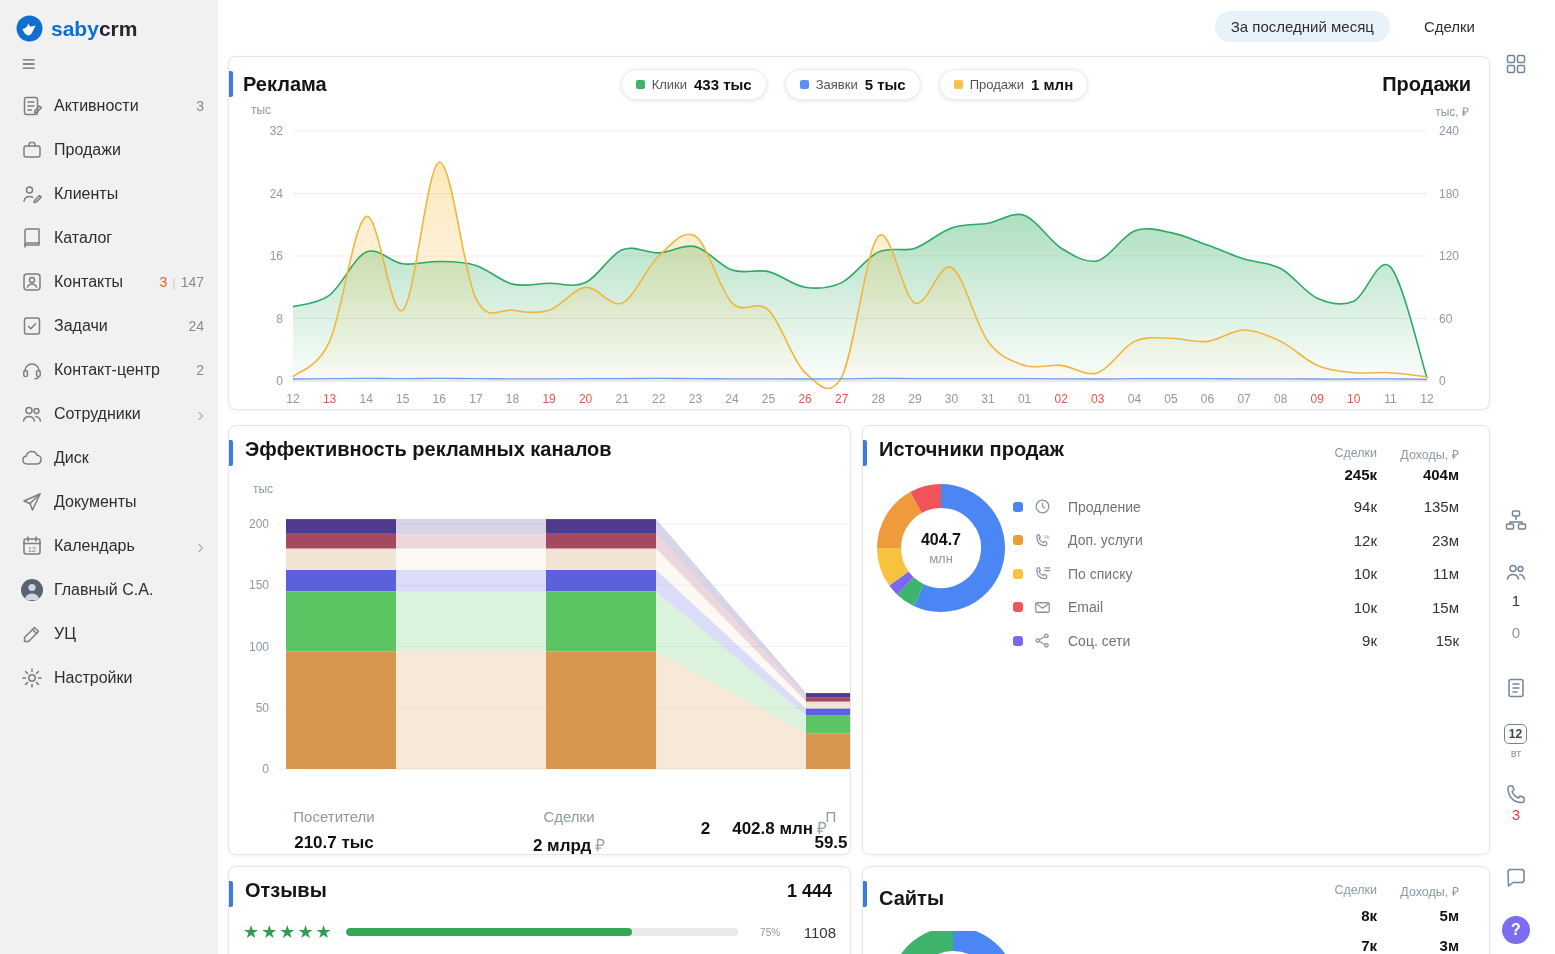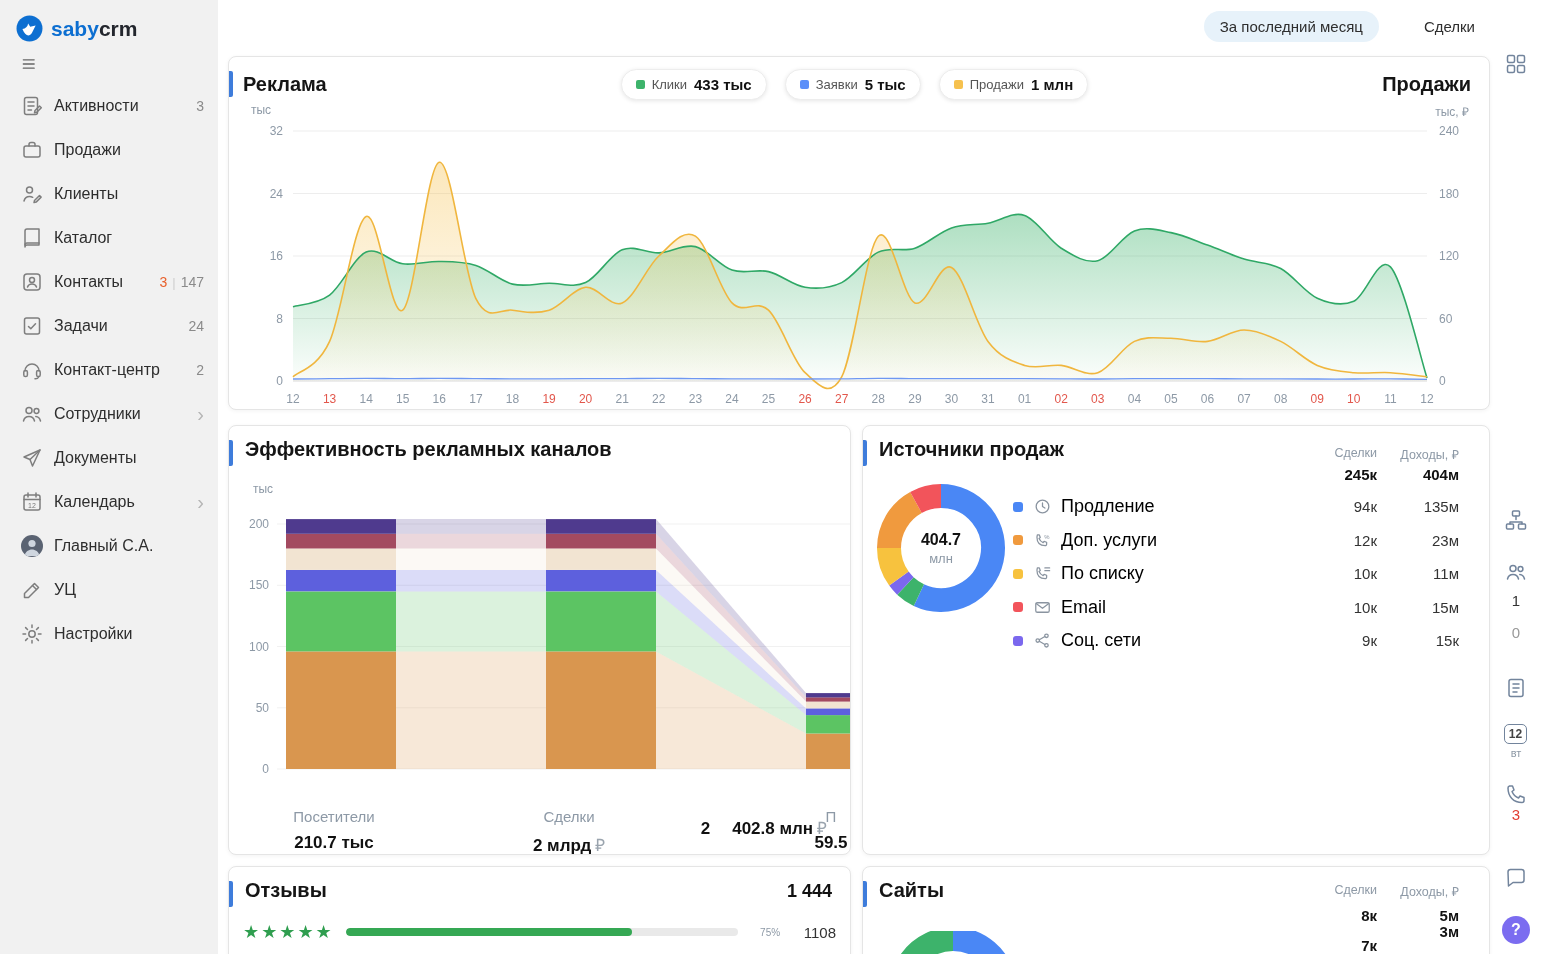--- a/index.html
+++ b/index.html
@@ -21,21 +21,21 @@
   .sright{display:flex;align-items:center}
   .badge{color:#8a8a8a;font-size:14px}
   .accent-badge{color:#e8602c;font-size:14px}
   .bdiv{color:#cfcfcf;margin:0 5px;font-size:13px}
   .chev{color:#b5b5b5;font-size:20px;line-height:1}
   .icon{display:inline-flex;width:24px;height:24px;flex-shrink:0}
   .icon svg{width:100%;height:100%;stroke:#7e7e7e;fill:none;stroke-width:1.5;stroke-linecap:round;stroke-linejoin:round}
 
   
   .main{flex:1;min-width:0;position:relative;background:#fff;overflow:hidden}
-  .topbar{position:absolute;top:0;left:0;right:0;height:52px;display:flex;justify-content:flex-end;align-items:center;gap:39px;padding-right:16px}
+  .topbar{position:absolute;top:0;left:0;right:0;height:52px;display:flex;justify-content:flex-end;align-items:center;gap:28px;padding-right:16px}
   .pill{background:#e7f2fa;border:none;border-radius:16px;padding:7px 16px;font-size:15px;color:#2e2e2e;cursor:pointer;font-family:inherit}
   .flat{background:none;border:none;font-size:15px;color:#2e2e2e;cursor:pointer;font-family:inherit}
 
   .card{position:absolute;background:#fff;border:1px solid #e5e5e5;border-radius:8px;box-shadow:0 1px 4px rgba(0,0,0,.05);overflow:hidden}
   .card.ads{left:10px;top:56px;width:1262px;height:354px}
   .card.funnel{left:10px;top:425px;width:623px;height:430px}
   .card.sources{left:644px;top:425px;width:628px;height:430px}
   .card.reviews{left:10px;top:866px;width:623px;height:160px}
   .card.sites{left:644px;top:866px;width:628px;height:160px}
   .accent{position:absolute;left:0;top:14px;width:4px;height:26px;background:#3e7cdb;border-radius:0 2px 2px 0}
@@ -75,36 +75,36 @@
   .coltotal{top:40px;font-size:15px;font-weight:bold;color:#111}
   #sources-donut{position:absolute;left:0;top:44px;width:156px;height:156px}
   .donut-center{position:absolute;left:0;top:0;width:156px;height:156px;display:flex;flex-direction:column;align-items:center;justify-content:center;pointer-events:none}
   .dc-val{font-size:16px;font-weight:bold;color:#111}
   .dc-unit{font-size:13px;color:#8d99a6;margin-top:2px}
   #sources-rows{position:absolute;left:150px;top:64px;right:30px}
   .srow{display:flex;align-items:center;height:33.5px}
   .sdot{width:10px;height:10px;border-radius:3px;flex-shrink:0}
   .srow .icon{width:19px;height:19px;margin-left:10px}
   .srow .icon svg{stroke:#8a94a0;stroke-width:1.6}
-  .srow-label{margin-left:9px;font-size:18px;color:#000000;flex:1;white-space:nowrap}
+  .srow-label{margin-left:16px;font-size:14px;color:#737373;flex:1;white-space:nowrap}
   .srow-deals{width:60px;text-align:right;font-size:15px;color:#333}
   .srow-income{width:60px;margin-left:22px;text-align:right;font-size:15px;color:#333}
 
   
   .reviews .card-title{position:absolute;left:16px;top:12px}
   .rev-total{position:absolute;top:14px;right:18px;font-size:18px;font-weight:bold;color:#111}
   #reviews-rows{position:absolute;top:54px;left:14px;right:14px;display:flex;align-items:center}
   .stars{color:#2f9e4f;font-size:18px;letter-spacing:2px;width:104px;white-space:nowrap}
   .rbar{position:relative;width:395px;height:8px;border-radius:4px;background:#e9e9e9;overflow:hidden;display:inline-block}
   .rfill{position:absolute;left:0;top:0;bottom:0;background:#35a854;border-radius:4px;display:block}
   .rpct{margin-left:22px;width:44px;font-size:10px;color:#8d99a6}
   .rcount{margin-left:auto;font-size:15px;color:#333}
 
   
-  .sites .card-title{position:absolute;left:16px;top:12px}
+  .sites .card-title{position:absolute;left:16px;top:20px}
   #sites-donut{position:absolute;left:10px;top:64px;width:160px;height:160px}
   .site-row{font-size:15px;font-weight:bold;color:#111}
 
   
   .rail{width:58px;flex-shrink:0;position:relative;background:#fff}
   .ric{position:absolute;left:7px;width:24px;height:24px;display:inline-flex;cursor:pointer}
   .ric svg{width:100%;height:100%;stroke:#72849c;fill:none;stroke-width:1.5;stroke-linecap:round;stroke-linejoin:round}
   .rnum{position:absolute;left:0;width:38px;text-align:center;font-size:15px;cursor:pointer}
   .rnum.dark{color:#333}
   .rnum.gray{color:#999}
@@ -226,20 +226,29 @@
               <circle cx="9" cy="8.5" r="3"></circle>
               <path d="M3.5 19c.7-3 2.7-4.5 5.5-4.5s4.8 1.5 5.5 4.5"></path>
               <circle cx="16.5" cy="9" r="2.4"></circle>
               <path d="M15.8 14.6c2.4.2 4 1.6 4.7 4.4"></path>
             </svg>
           </span>
           <span class="slabel">Сотрудники</span>
           <span class="sright">
             <span class="chev">›</span>
           </span>
+        </div>
+        <div class="sitem">
+          <span class="icon ">
+            <svg viewBox="0 0 24 24">
+              <path d="M7 18a4 4 0 0 1-.6-7.96A5.5 5.5 0 0 1 17 9.3 4 4 0 0 1 16.5 18z"></path>
+            </svg>
+          </span>
+          <span class="slabel">Диск</span>
+          <span class="sright"></span>
         </div>
         <div class="sitem">
           <span class="icon ">
             <svg viewBox="0 0 24 24">
               <path d="M20 4L4 11l6 2.5L12.5 20z"></path>
               <path d="M20 4L10 13.5"></path>
             </svg>
           </span>
           <span class="slabel">Документы</span>
           <span class="sright"></span>
@@ -564,21 +573,21 @@
 
     <section class="card sites">
       <span class="accent"></span>
       <h2 class="card-title">Сайты</h2>
       <span class="c-deals colhead" style="top:16px">Сделки</span>
       <span class="c-income colhead" style="top:16px">Доходы, ₽</span>
       <div id="sites-rows">
           <span class="c-deals site-row" style="top:40px">8к</span>
           <span class="c-income site-row" style="top:40px">5м</span>
           <span class="c-deals site-row" style="top:70px">7к</span>
-          <span class="c-income site-row" style="top:56px">3м</span>
+          <span class="c-income site-row" style="top:70px">3м</span>
         </div>
       <div id="sites-donut"><svg viewBox="0 0 160 160" width="160" height="160">
             <path d="M80.00,8.00 A52,52 0 0 1 96.07,109.45" fill="none" stroke="#4a87f5" stroke-width="24"></path>
             <path d="M96.07,109.45 A52,52 0 0 1 63.93,109.45" fill="none" stroke="#f7c23e" stroke-width="24"></path>
             <path d="M63.93,109.45 A52,52 0 0 1 30.55,76.07" fill="none" stroke="#f09a3e" stroke-width="24"></path>
             <path d="M30.55,76.07 A52,52 0 0 1 80.00,8.00" fill="none" stroke="#3db36b" stroke-width="24"></path>
           </svg></div>
     </section>
 
   </main>

